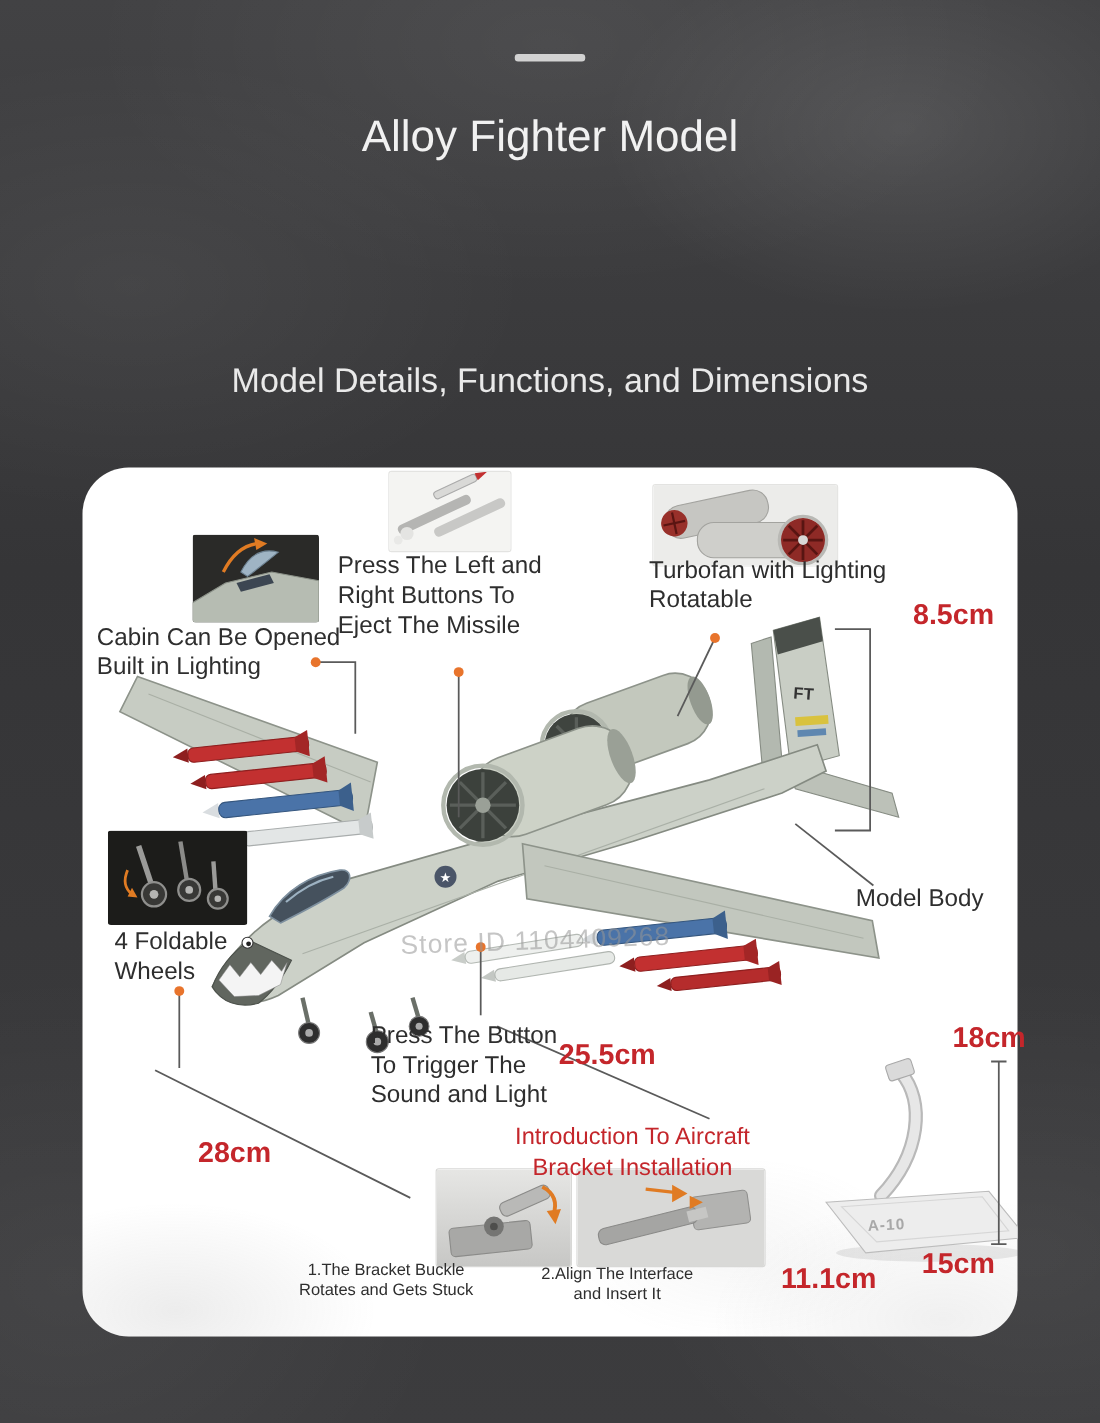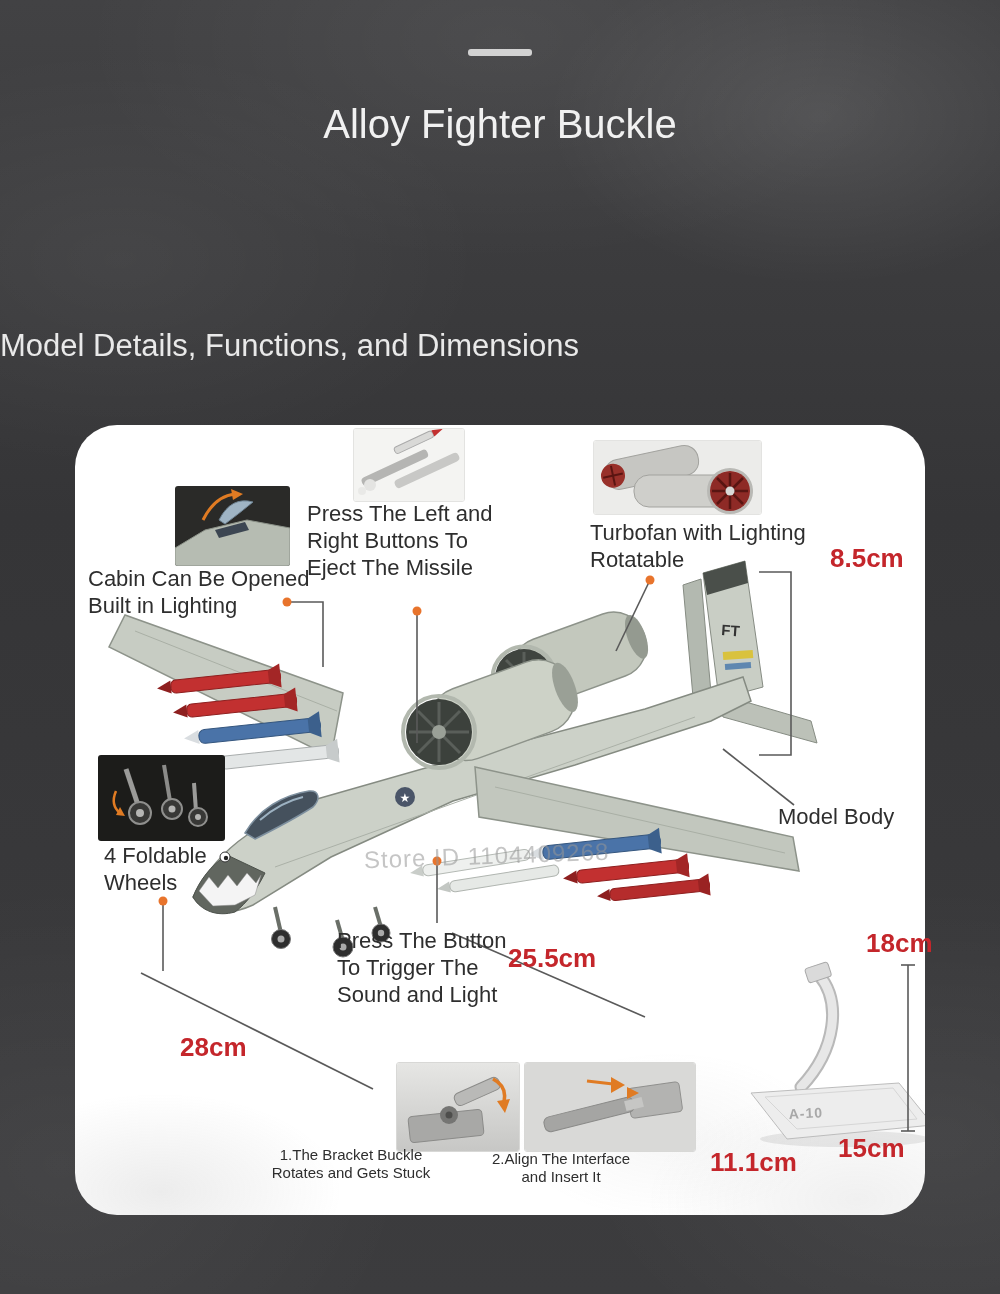--- a/index.html
+++ b/index.html
@@ -12,21 +12,21 @@
       radial-gradient(420px 260px at 82% 9%,  rgba(255,255,255,.10), transparent 65%),
       radial-gradient(520px 300px at 12% 20%, rgba(255,255,255,.05), transparent 70%),
       radial-gradient(600px 320px at 50% 3%,  rgba(255,255,255,.06), transparent 70%),
       radial-gradient(500px 400px at 6% 90%,  rgba(255,255,255,.05), transparent 70%),
       radial-gradient(520px 360px at 94% 88%, rgba(255,255,255,.06), transparent 70%),
       linear-gradient(180deg,#424244,#353537 40%,#3c3c3e);
   }
   .top-dash{ position:absolute; left:468px; top:49px; width:64px; height:7px; border-radius:3px; background:#d2d2d2; }
   .brand   { position:absolute; top:102px; left:0; width:100%; text-align:center; font-size:40px; color:#f1f1f1; }
   .title   { position:absolute; top:202px; left:0; width:100%; text-align:center; font-size:58px; font-weight:700; color:#ffffff; letter-spacing:.5px; }
-  .subtitle{ position:absolute; top:328px; left:0; width:100%; font-size:31px; color:#e9e9e9; }
+  .subtitle{ position:absolute; top:328px; left:0; width:100%; text-align:center; font-size:31px; color:#e9e9e9; }
 
   .card{ position:absolute; left:75px; top:425px; width:850px; height:790px; background:#ffffff; border-radius:42px; }
   .card::after{
     content:""; position:absolute; inset:0; border-radius:42px; pointer-events:none;
     background:
       radial-gradient(260px 140px at 10% 97%, rgba(110,110,110,.13), transparent 70%),
       radial-gradient(300px 160px at 92% 98%, rgba(110,110,110,.10), transparent 70%),
       radial-gradient(220px 120px at 70% 90%, rgba(130,130,130,.07), transparent 70%);
   }
   .scene-svg{ position:absolute; left:75px; top:425px; }
@@ -41,21 +41,21 @@
   .red-note{ position:absolute; font-size:21.5px; line-height:1.28; color:#c4262b; text-align:center; white-space:pre-line; }
   .watermark{ position:absolute; left:364px; top:842px; font-size:24px; letter-spacing:1px;
               color:rgba(150,150,150,.55); transform:rotate(-2deg); }
 </style>
 </head>
 <body>
 
 <div class="stage">
 
   <div class="top-dash"></div>
-  <div class="brand">Alloy Fighter Buckle</div>
+  <div class="brand">Alloy Fighter Model</div>
   <div class="subtitle">Model Details, Functions, and Dimensions</div>
 
   <div class="card"></div>
 
   <svg class="scene-svg" width="850" height="790" viewBox="0 0 850 790">
 
     <g stroke="#5a5a5a" stroke-width="1.6" fill="none">
       <line x1="66" y1="548" x2="298" y2="664"></line>
       <line x1="377" y1="508" x2="570" y2="592"></line>
     </g>
@@ -316,29 +316,31 @@
       <polygon points="86,14 100,22 86,30" fill="#e07b23"></polygon>
       <polygon points="102,24 114,30 102,36" fill="#e07b23"></polygon>
     </svg>
   </div>
 
   <div class="label" style="left:88px; top:566px;">Cabin Can Be Opened
 Built in Lighting</div>
   <div class="label" style="left:307px; top:501px;">Press The Left and
 Right Buttons To
 Eject The Missile</div>
-  <div class="label" style="left:590px; top:520px;">Turbofan with Lighting
+  <div class="label" style="left:590px; top:505px;">Turbofan with Lighting
 Rotatable</div>
   <div class="label" style="left:778px; top:804px;">Model Body</div>
   <div class="label" style="left:104px; top:843px;">4 Foldable
 Wheels</div>
   <div class="label" style="left:337px; top:928px;">Press The Button
 To Trigger The
 Sound and Light</div>
 
+  <div class="red-note" style="left:430px; top:1020px; width:290px;">Introduction To Aircraft
+Bracket Installation</div>
 
   <div class="label label-sm center" style="left:222px; top:1146px; width:258px;">1.The Bracket Buckle
 Rotates and Gets Stuck</div>
   <div class="label label-sm" style="left:492px; top:1150px;text-align:center;">2.Align The Interface
 and Insert It</div>
 
   <div class="dim" style="left:830px; top:543px;">8.5cm</div>
   <div class="dim" style="left:508px; top:943px;">25.5cm</div>
   <div class="dim" style="left:180px; top:1032px;">28cm</div>
   <div class="dim" style="left:866px; top:928px;">18cm</div>

